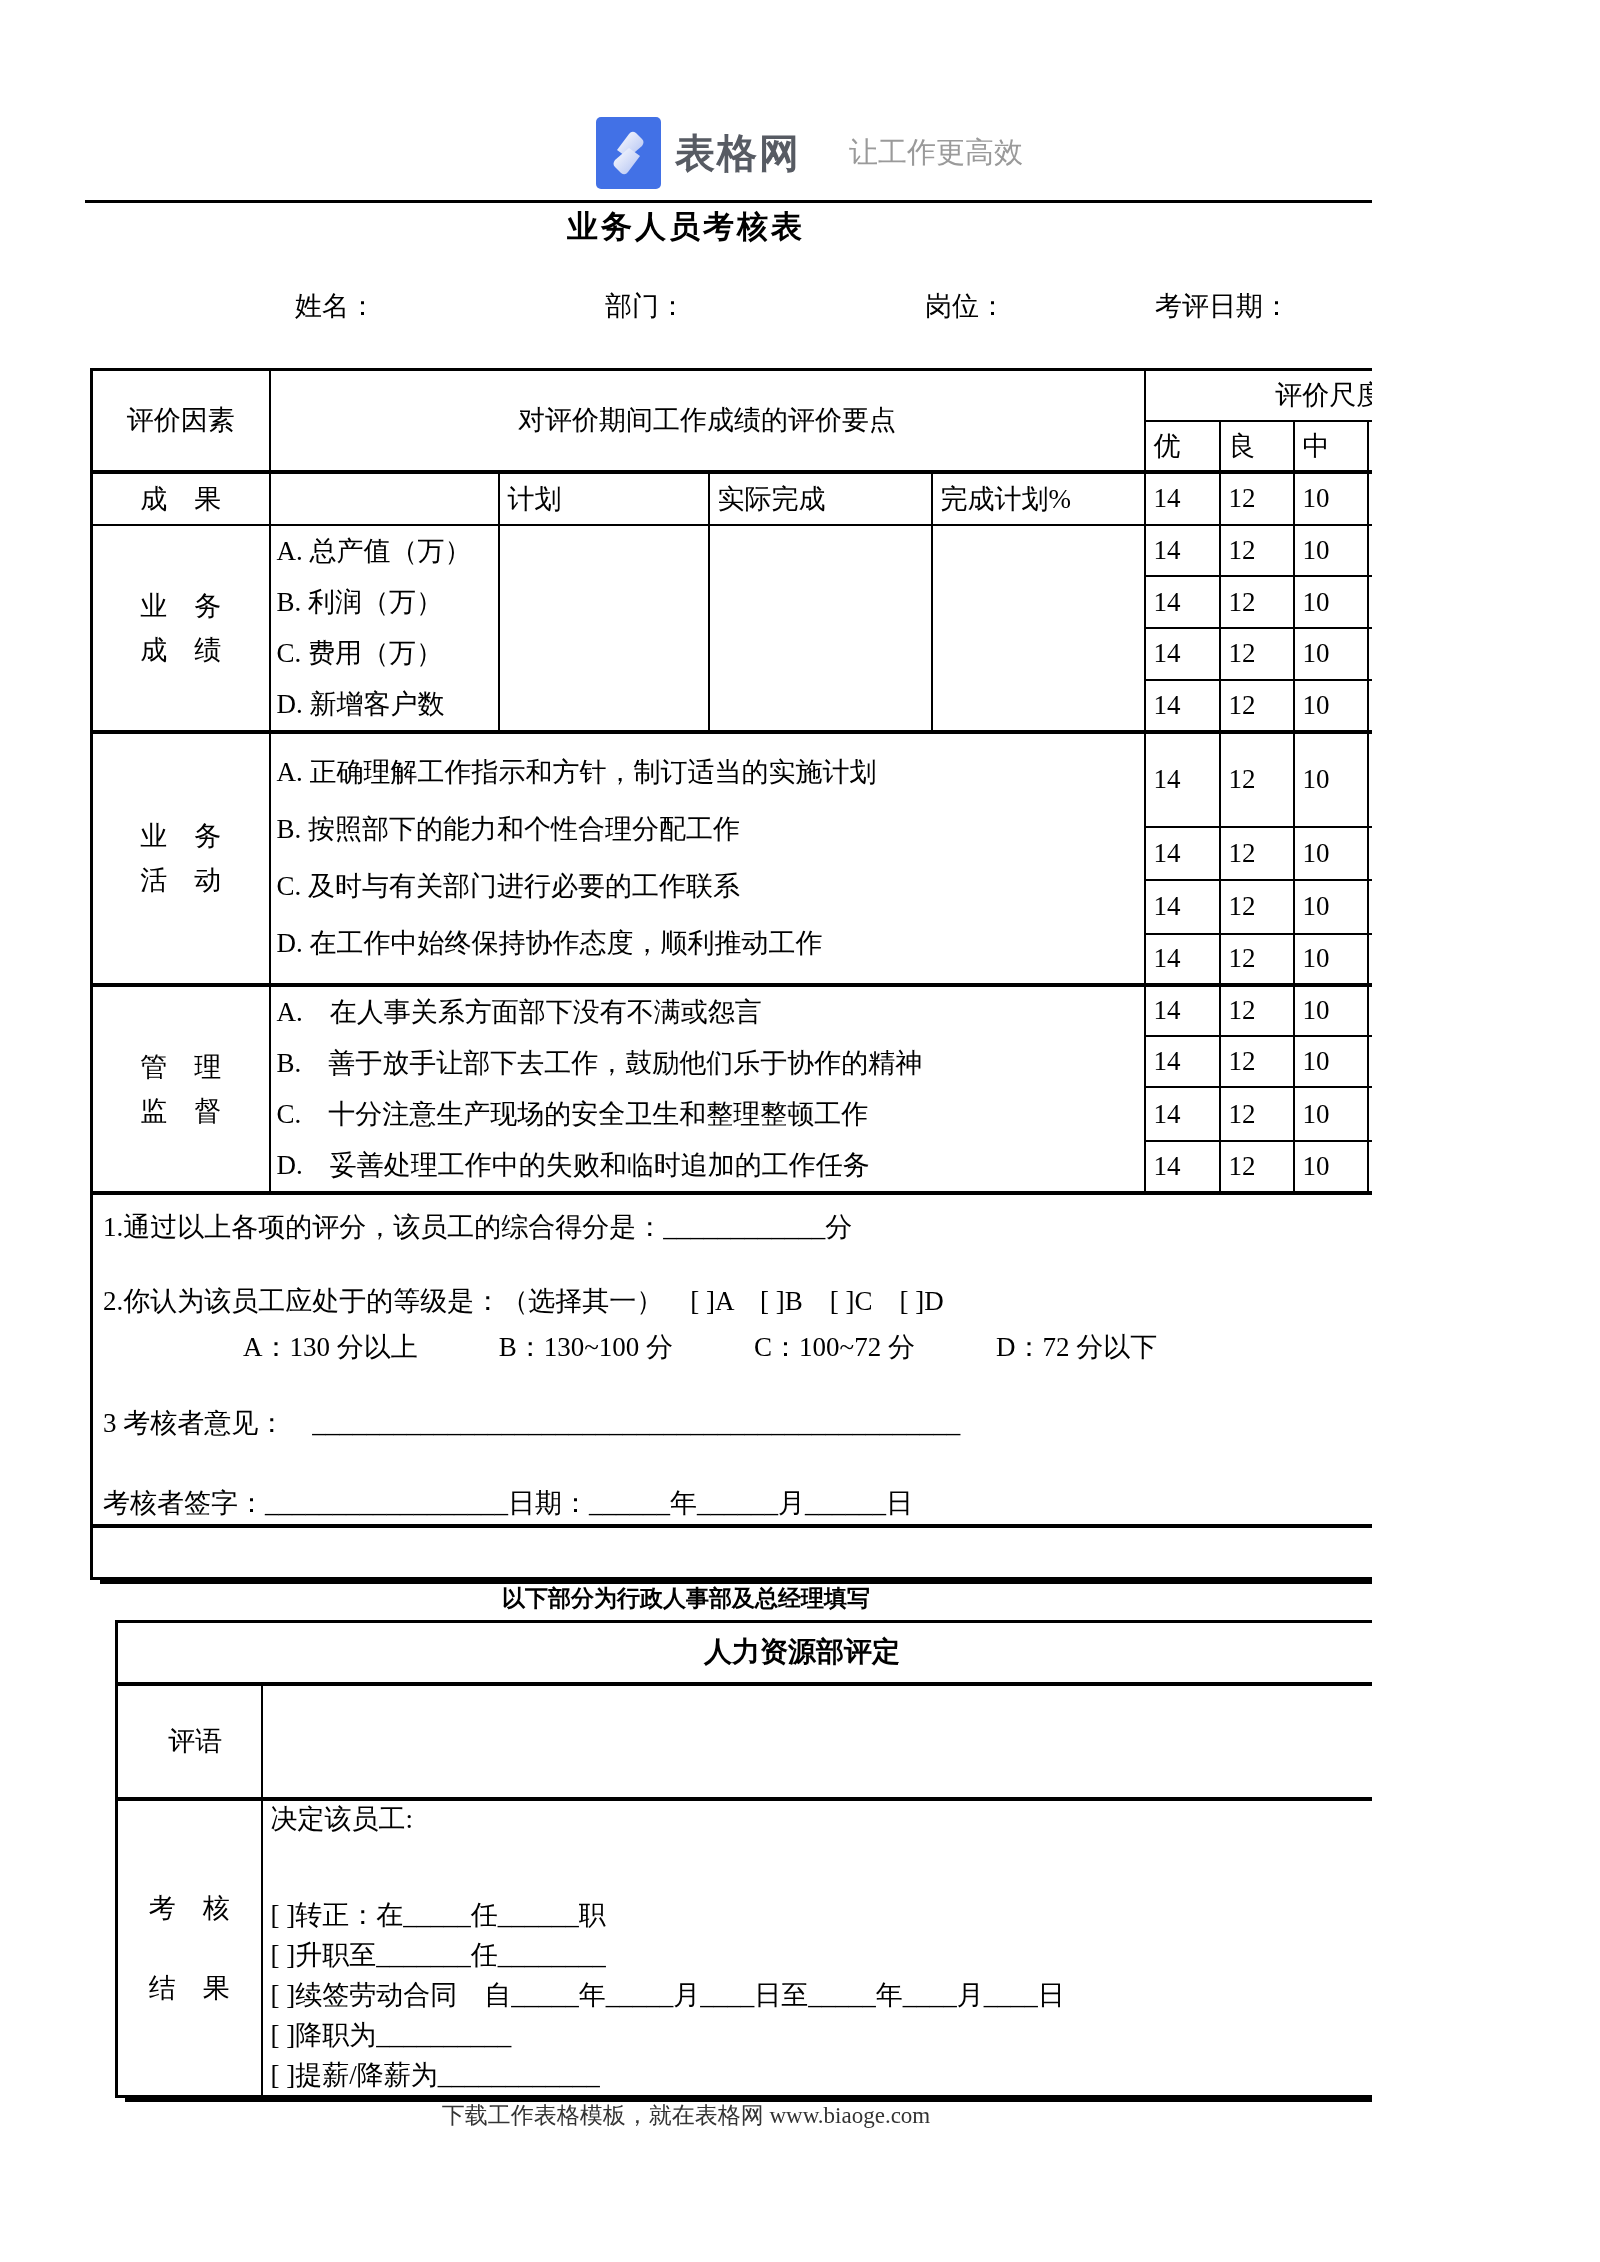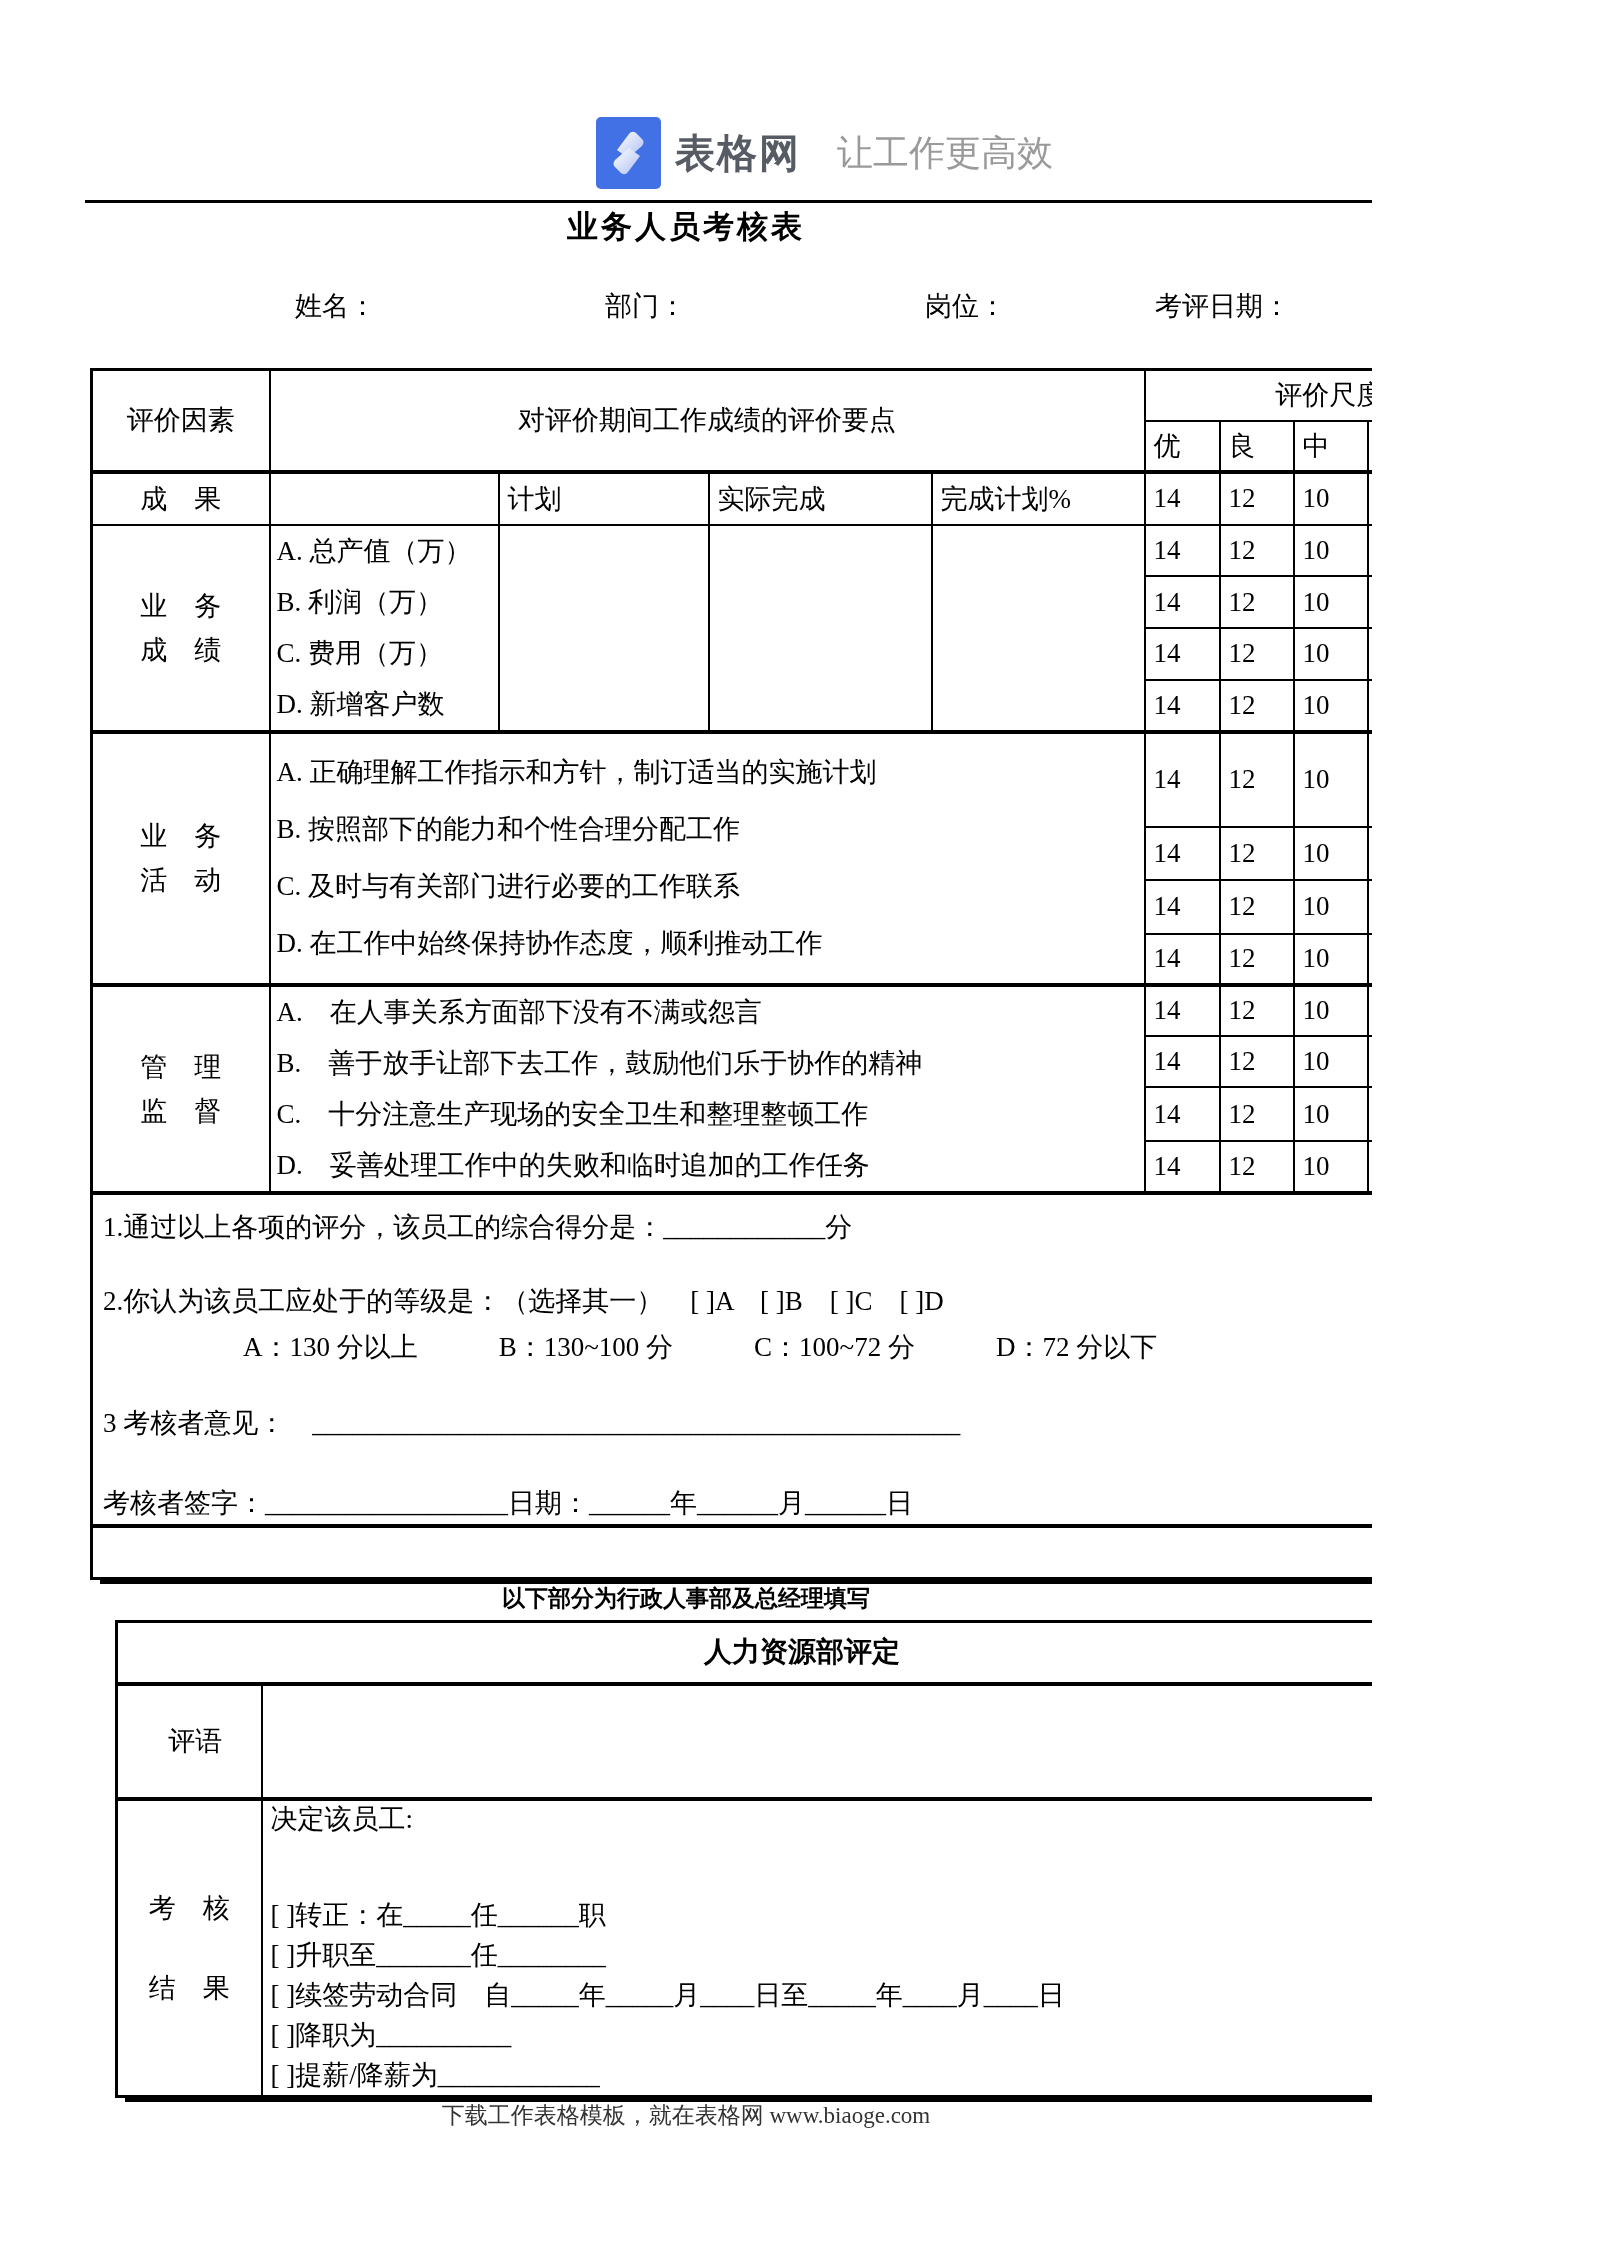--- a/index.html
+++ b/index.html
@@ -4,21 +4,21 @@
 <style>
   html,body{margin:0;padding:0;background:#fff;}
   .page{position:relative;width:1372px;height:2262px;background:#fff;overflow:hidden;
         font-family:"Liberation Serif","DejaVu Serif",serif;color:#000;}
 
   
   .brand{position:absolute;left:596px;top:117px;display:flex;align-items:center;}
   .logo-sq{width:65px;height:72px;flex:0 0 auto;}
   .brand-name{font-size:40px;color:#575b63;font-weight:bold;margin-left:14px;letter-spacing:2px;
               font-family:"Liberation Sans","DejaVu Sans",sans-serif;}
-  .brand-tag{font-size:36px;color:#9a9a9a;margin-left:36px;
+  .brand-tag{font-size:29px;color:#9a9a9a;margin-left:48px;
              font-family:Liberation Sans, sans-serif;}
   .rule{position:absolute;left:85px;top:200px;width:1435px;height:3px;background:#000;}
   .doc-title{position:absolute;left:0;top:206px;width:100%;text-align:center;
              font-size:31px;font-weight:bold;letter-spacing:3px;}
 
   
   .fields{position:absolute;left:0;top:288px;width:100%;height:40px;font-size:27px;}
   .fields span{position:absolute;top:0;}
   .f1{left:295px;} .f2{left:605px;} .f3{left:925px;} .f4{left:1155px;}
 

